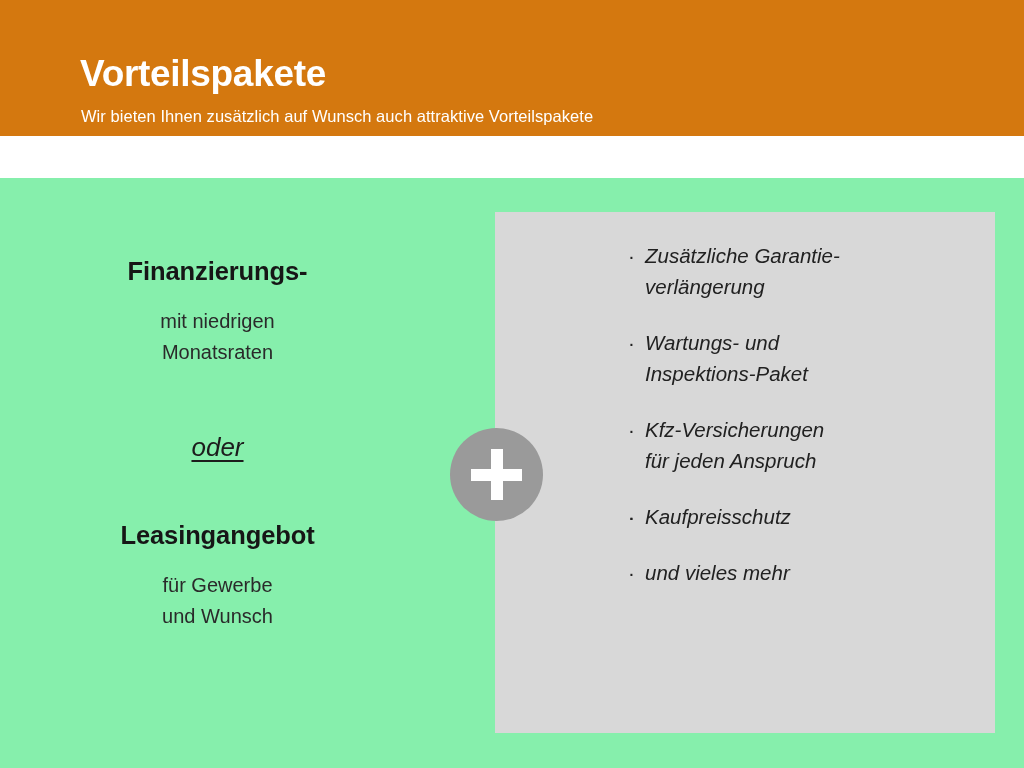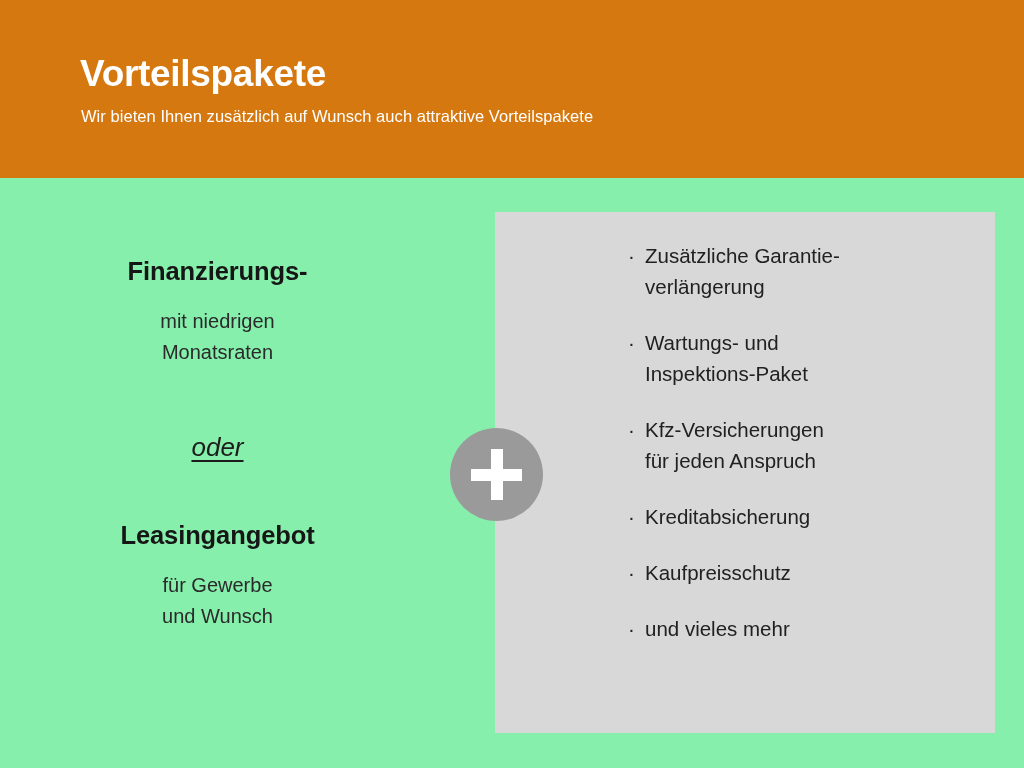--- a/index.html
+++ b/index.html
@@ -16,21 +16,21 @@
     position: relative;
     -webkit-font-smoothing: antialiased;
   }
 
   
   .header-banner {
     position: absolute;
     left: 0;
     top: 0;
     width: 1024px;
-    height: 178px;
+    height: 136px;
     background: #d4780f;
     box-sizing: border-box;
   }
   .header-title {
     position: absolute;
     left: 80px;
     top: 52px;
     margin: 0;
     font-size: 37px;
     line-height: 44px;
@@ -171,20 +171,21 @@
   .benefit-bullet {
     position: absolute;
     left: 133px;
     top: 0;
     font-size: 20.5px;
     line-height: 31px;
     color: #212121;
   }
   .benefit-line {
     display: block;
+    font-style: italic;
   }
 </style>
 </head>
 <body>
 
 <div class="header-banner">
   <h1 class="header-title">Vorteilspakete</h1>
   <p class="header-subtitle">Wir bieten Ihnen zusätzlich auf Wunsch auch attraktive Vorteilspakete</p>
 </div>
 
@@ -235,21 +236,20 @@
       </li>
 
       <li class="benefit-item">
         <span class="benefit-bullet">·</span>
         <span class="benefit-line">Kfz-Versicherungen</span>
         <span class="benefit-line">für jeden Anspruch</span>
       </li>
 
       <li class="benefit-item">
         <span class="benefit-bullet">·</span>
-        <span class="benefit-line">Kreditabsicherung</span>
       </li>
 
       <li class="benefit-item">
         <span class="benefit-bullet">·</span>
         <span class="benefit-line">Kaufpreisschutz</span>
       </li>
 
       <li class="benefit-item">
         <span class="benefit-bullet">·</span>
         <span class="benefit-line">und vieles mehr</span>

